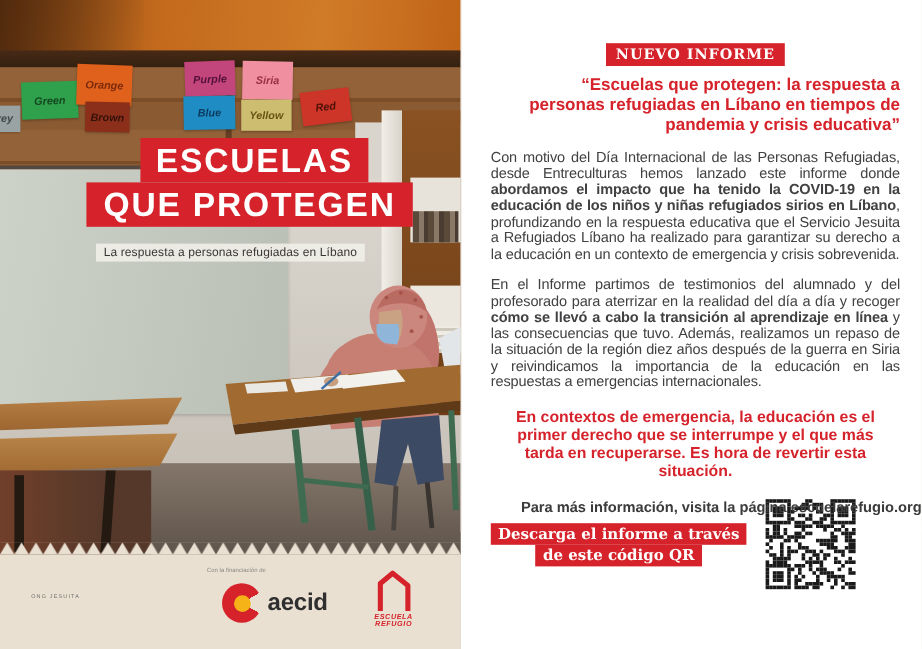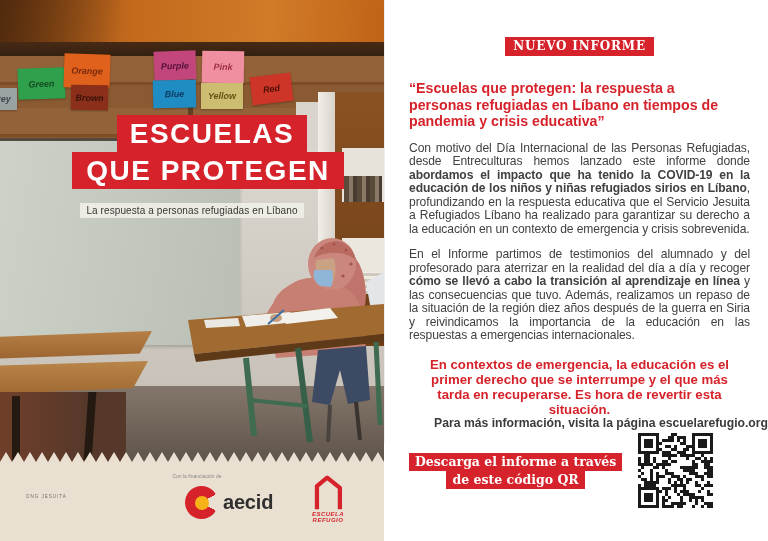--- a/index.html
+++ b/index.html
@@ -71,21 +71,21 @@
   .aecid-t{font-size:20px;font-weight:bold;color:#2f2f2f;margin-left:5px;letter-spacing:-.2px;}
   .f-ref{position:absolute;left:300px;top:13px;width:56px;text-align:center;color:var(--accent,#d6232b);}
   .f-ref .rtxt{font-size:6px;font-weight:bold;font-style:italic;line-height:6px;letter-spacing:.5px;margin-top:-4px;}
   
   .right{position:absolute;left:384px;top:0;width:384px;height:443px;background:#fff;
          padding:36px 18px 0 24px;border-left:1px solid #f1eeea;}
   .badge-row{text-align:center;}
   .badge{display:inline-block;background:var(--accent,#d6232b);color:#fff;
          font-family:"DejaVu Serif",serif;font-weight:bold;font-size:12px;
          letter-spacing:.8px;padding:2px 8px 3px;}
-  .r-title{margin-top:24px;text-align:left;color:var(--accent,#d6232b);
+  .r-title{margin-top:8px;text-align:right;color:var(--accent,#d6232b);
            font-weight:800;font-size:14.2px;line-height:16.5px;}
   .para{margin-top:12px;text-align:justify;font-size:12.1px;line-height:13.5px;
         color:var(--body,#414042);letter-spacing:-.1px;}
   .para .b{font-weight:bold;}
   .callout{margin-top:14px;padding:0 10px;text-align:center;color:var(--accent,#d6232b);
            font-weight:bold;font-size:13.2px;line-height:15.2px;}
   .dl-row{margin-top:12px;display:flex;align-items:center;justify-content:flex-start;gap:12px;}
   .dl-text{text-align:center;line-height:16px;}
   .dl-text span{display:inline-block;background:var(--accent,#d6232b);color:#fff;
                 font-family:"DejaVu Serif",serif;font-weight:bold;font-size:12.5px;
@@ -119,21 +119,21 @@
     <div class="abs p-cabshelf2"></div>
     <div class="abs p-books2"></div>
     <div class="abs p-floor"></div>
 
     <div class="card c-grey">Grey</div>
     <div class="card c-green">Green</div>
     <div class="card c-orange">Orange</div>
     <div class="card c-brown">Brown</div>
     <div class="card c-purple">Purple</div>
     <div class="card c-blue">Blue</div>
-    <div class="card c-pink">Pink</div>
+    <div class="card c-pink">Siria</div>
     <div class="card c-yellow">Yellow</div>
     <div class="card c-red">Red</div>
 
     <div class="abs desk-a"></div>
     <div class="abs desk-b"></div>
     <div class="abs desk-under"></div>
     <div class="desk-leg" style="left:86px;top:392px;height:68px;transform:skewX(-4deg);"></div>
     <div class="desk-leg" style="left:12px;top:396px;height:64px;"></div>
 
     <svg class="abs" style="left:180px;top:220px;" width="204" height="242" viewBox="0 0 204 242">

